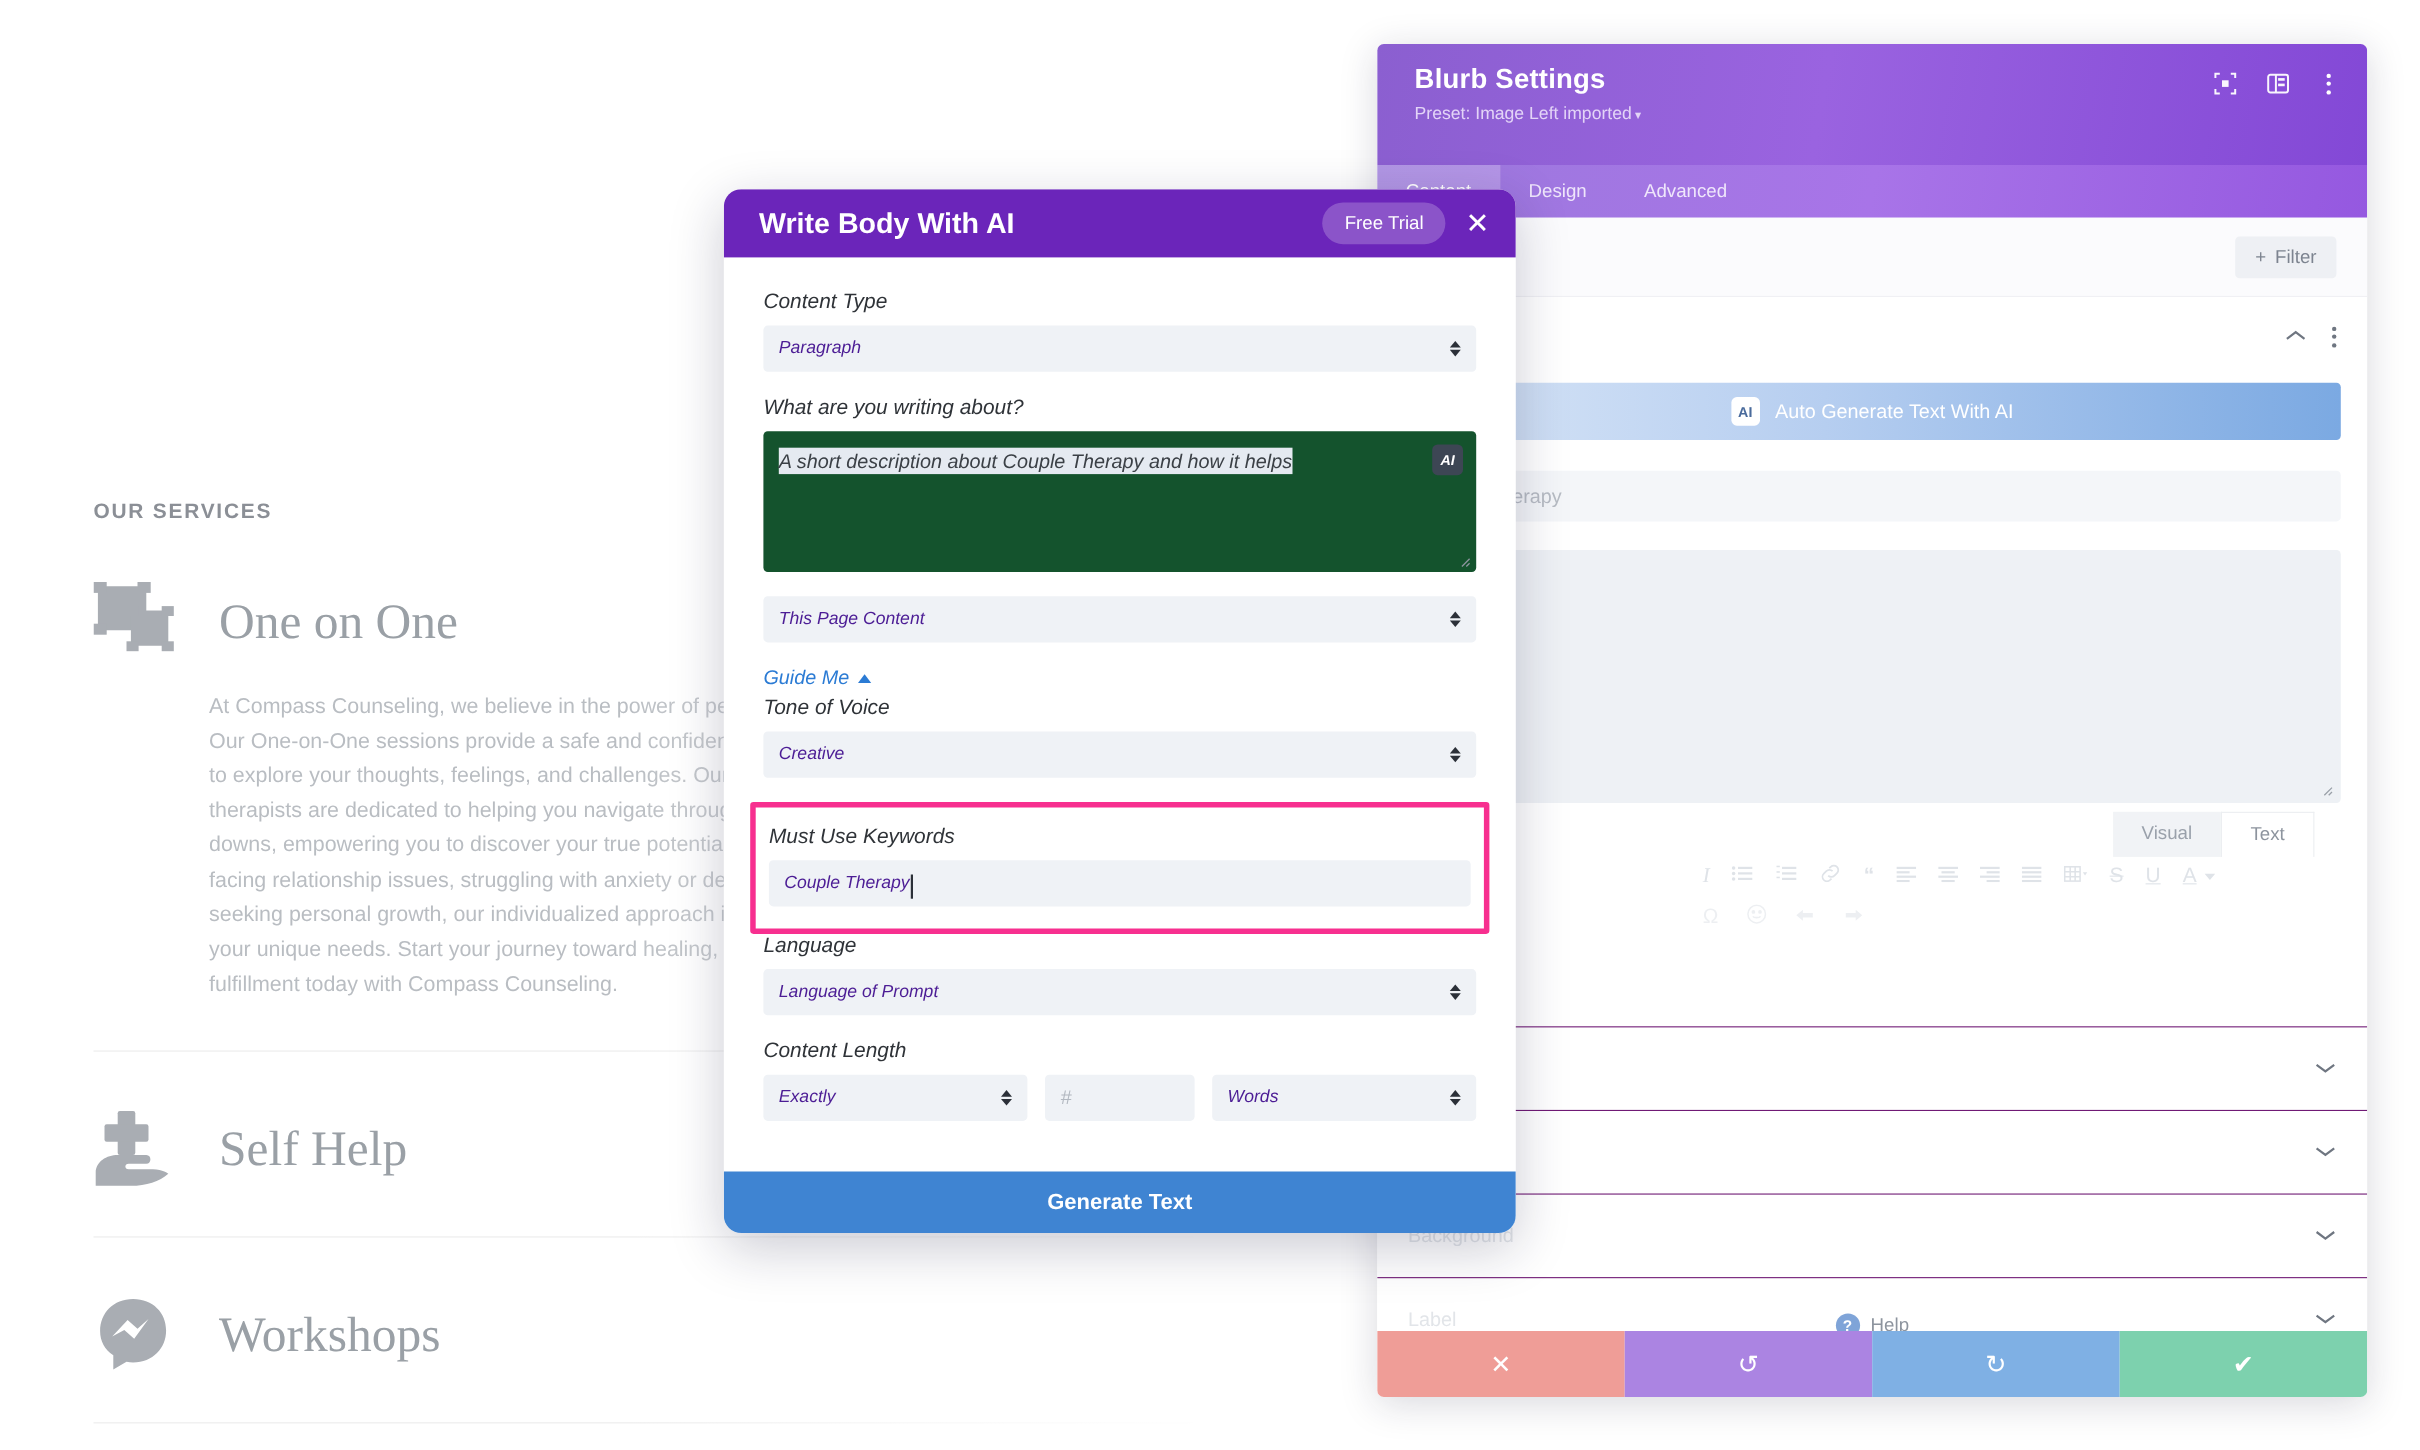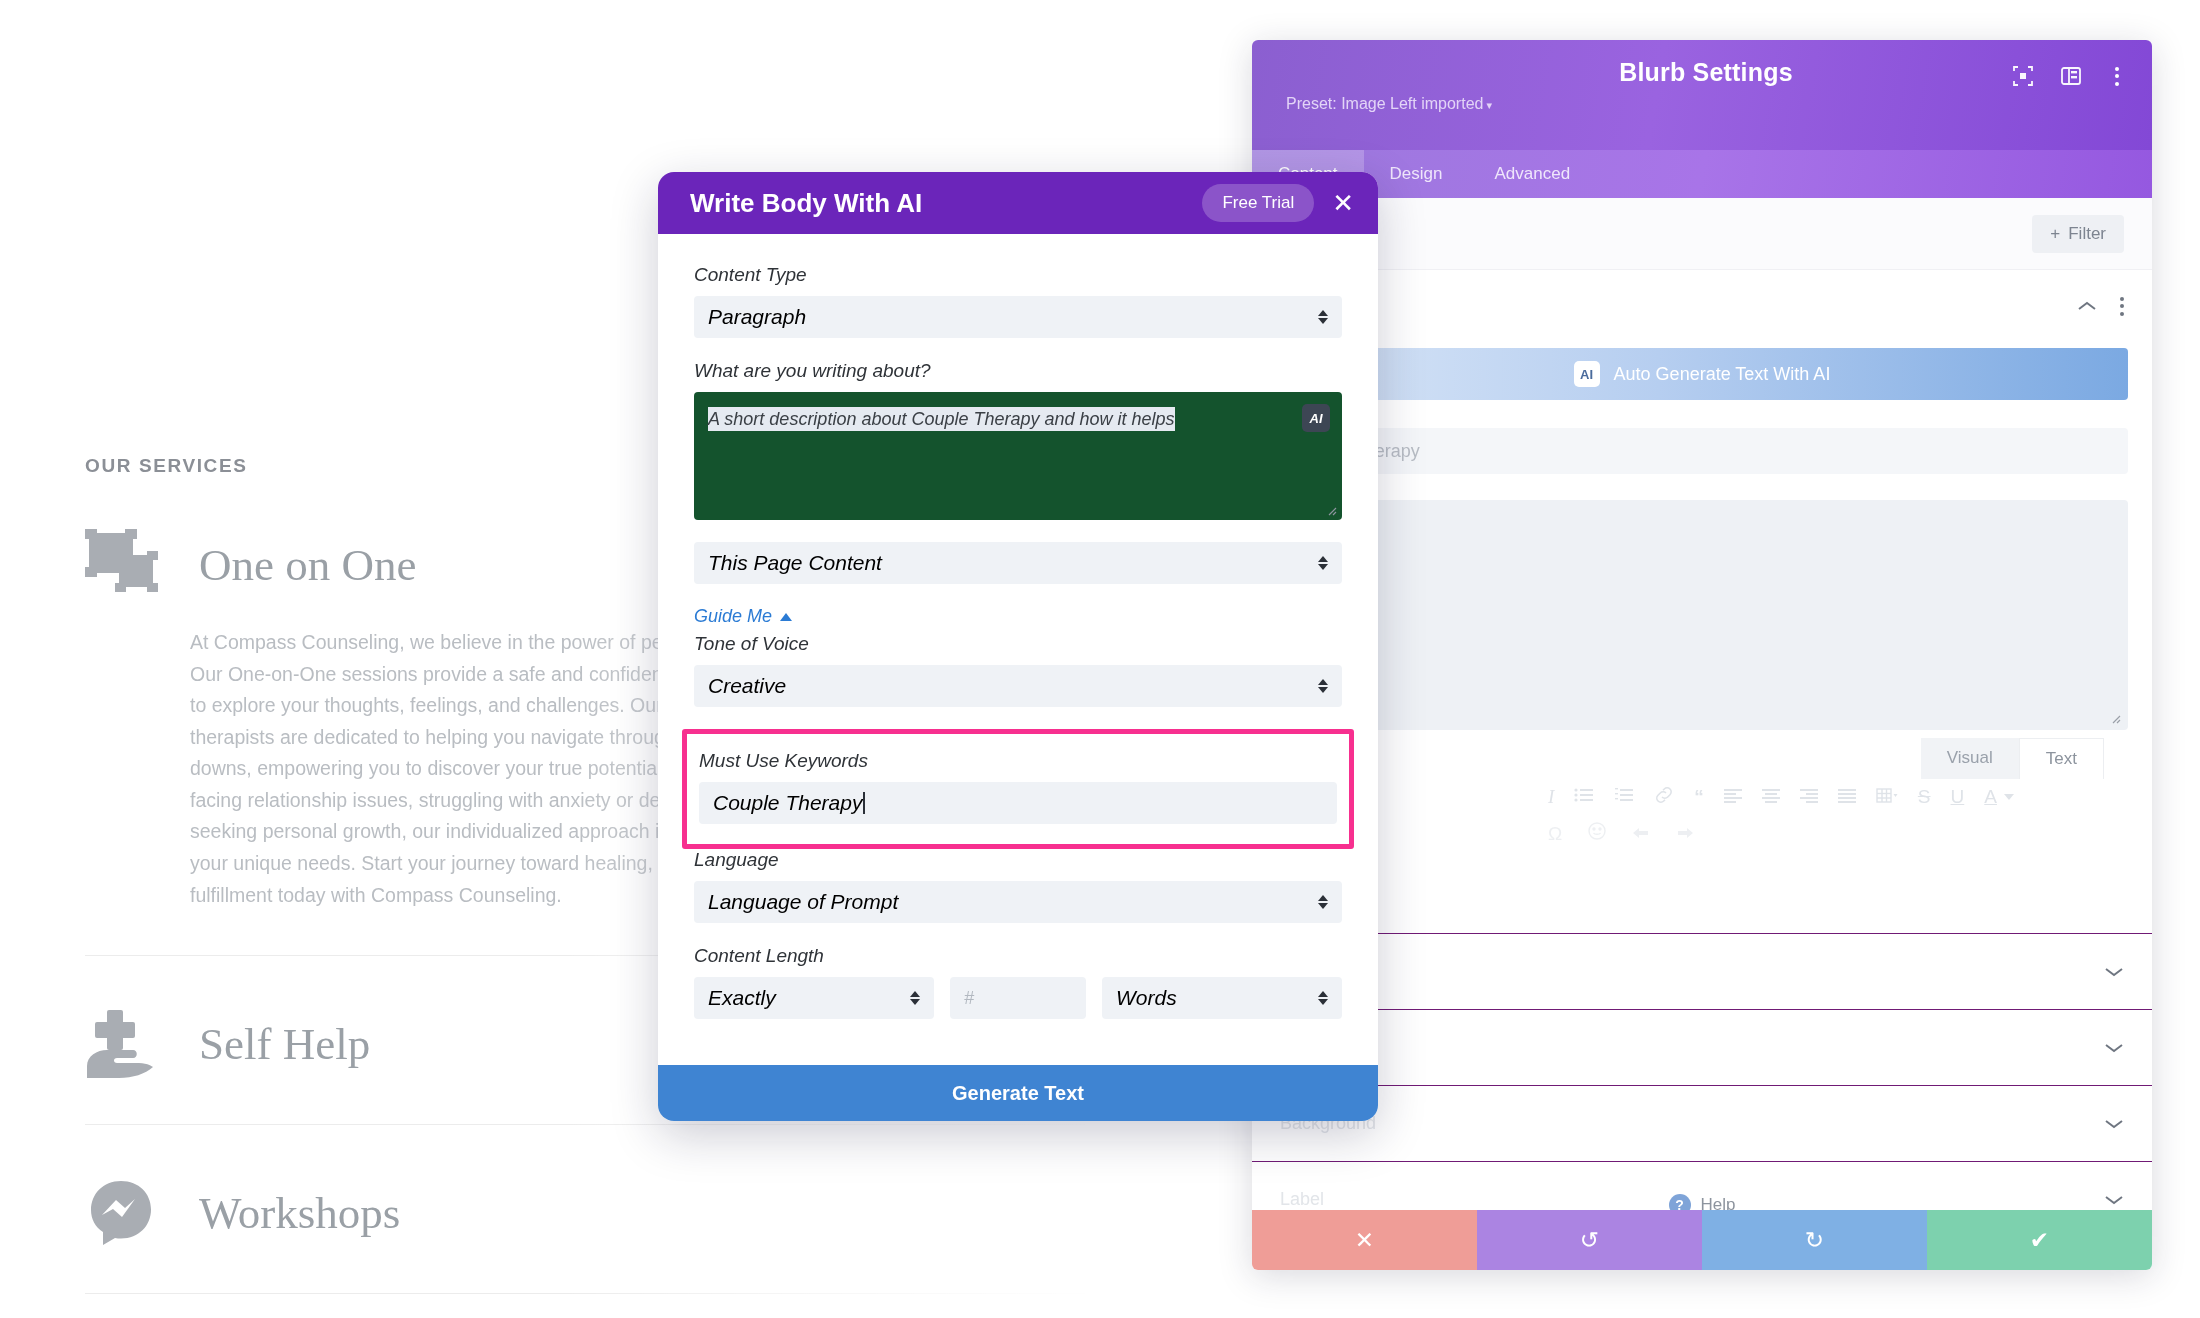--- a/index.html
+++ b/index.html
@@ -31,21 +31,21 @@
                           rgba(255,255,255,0.55) 35%, rgba(255,255,255,0.93) 72%,
                           #ffffff 100%); pointer-events: none; }
 
   
   .panel { position: absolute; left: 1252px; top: 40px; width: 900px; height: 1230px;
            background: #ffffff; border-radius: 6px;
            box-shadow: 0 6px 34px rgba(30,30,60,0.17); overflow: hidden; }
   .panel-header { position: relative; height: 110px;
     background: linear-gradient(100deg, #8b5fd0 0%, #9a63e0 45%, #8348d6 100%);
     padding: 18px 26px 0 34px; }
-  .panel-title { color: #ffffff; font-size: 25px; font-weight: 600; letter-spacing: .2px; text-align: center; }
+  .panel-title { color: #ffffff; font-size: 25px; font-weight: 600; letter-spacing: .2px; }
   .panel-preset { margin-top: 8px; color: #e3d4f7; font-size: 16px; }
   .panel-preset .caret { font-size: 11px; margin-left: 3px; }
   .panel-head-icons { position: absolute; right: 26px; top: 25px;
                       display: flex; align-items: center; gap: 26px; }
   .hico { width: 22px; height: 22px; color: #fff; opacity: .95; cursor: pointer; }
   .dots3 { display: flex; flex-direction: column; gap: 3.5px; align-items: center;
            width: 18px; cursor: pointer; }
   .dots3 i { width: 4px; height: 4px; background: #fff; border-radius: 50%; display: block; }
 
   .panel-tabs { display: flex; height: 48px;
@@ -118,22 +118,22 @@
   .modal-header { height: 62px; background: #6b25ba; display: flex;
                   align-items: center; padding: 0 24px 0 32px; }
   .modal-title { color: #ffffff; font-size: 26px; font-weight: 600; flex: 1; }
   .free-trial { background: rgba(255,255,255,.22); color: #ffffff; font-size: 17px;
                 padding: 9px 20px; border-radius: 20px; cursor: pointer; }
   .modal-close { color: #ffffff; font-size: 26px; margin-left: 18px; cursor: pointer;
                  line-height: 1; font-weight: 400; }
   .modal-body { padding: 30px 36px 24px 36px; font-style: italic; }
   .lbl { font-size: 19px; color: #2f3338; margin-bottom: 10px; font-weight: 400; }
   .sel { position: relative; height: 42px; background: #eff2f6; border-radius: 4px;
-         display: flex; align-items: center; padding: 0 34px 0 14px; font-size: 21px;
-         color: #000000; cursor: pointer; }
+         display: flex; align-items: center; padding: 0 34px 0 14px; font-size: 16px;
+         color: #4c1d95; cursor: pointer; }
   .sel .spin { position: absolute; right: 14px; top: 50%; transform: translateY(-50%);
                display: flex; flex-direction: column; gap: 2px; }
   .sel .spin i { width: 0; height: 0; border-left: 5px solid transparent;
                  border-right: 5px solid transparent; display: block; }
   .sel .spin i.up { border-bottom: 6px solid #2b3038; }
   .sel .spin i.dn { border-top: 6px solid #2b3038; }
   .grp { margin-bottom: 22px; }
   .prompt-ta { position: relative; height: 128px; background: #14532d; border-radius: 4px;
                padding: 14px 58px 0 14px; }
   .prompt-val { background: #e5eaf1; display: inline; font-size: 18px; color: #3b4046;

